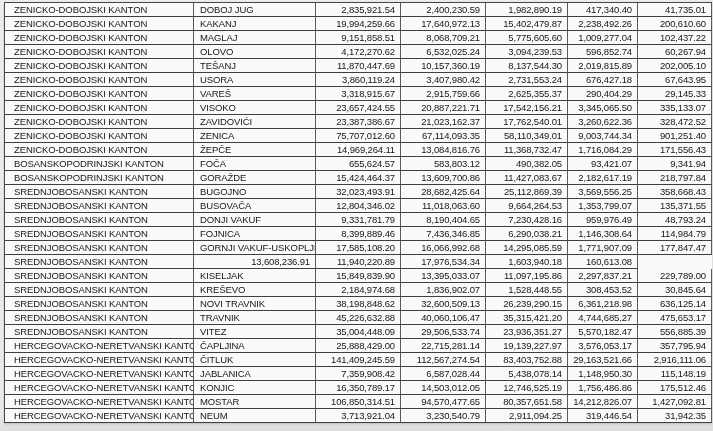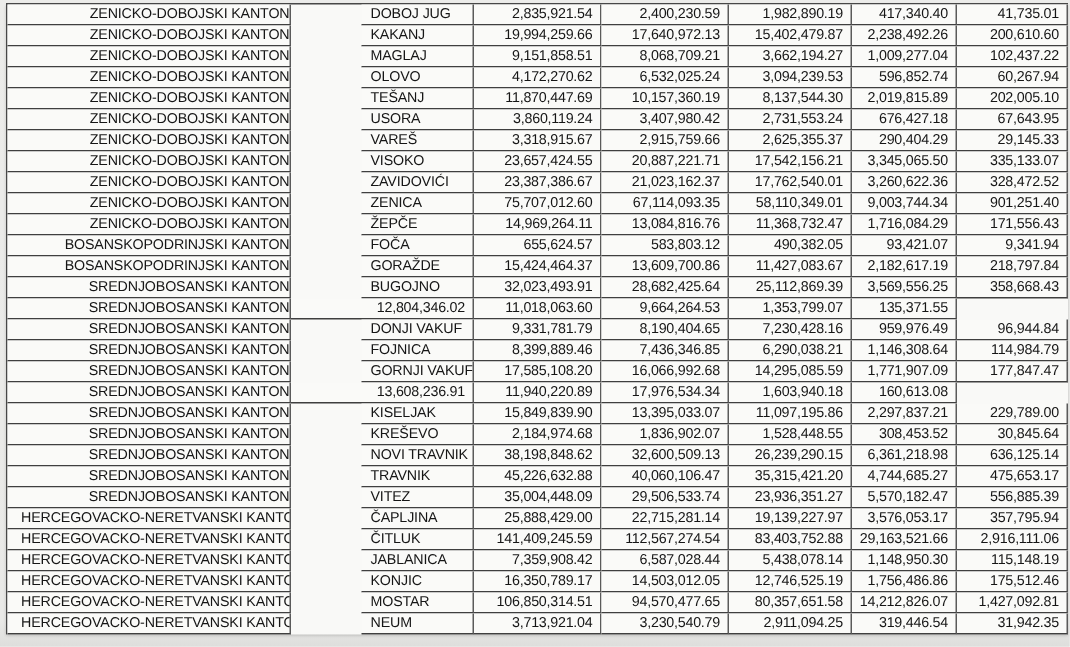--- a/index.html
+++ b/index.html
@@ -36,22 +36,22 @@
     box-sizing: border-box;
     border-right: 1px solid #5a5a5a;
     border-bottom: 1px solid #3f3f3f;
     font-size: 9.5px;
     line-height: 13px;
     color: #161616;
     white-space: nowrap;
     overflow: hidden;
     background: #fafaf8;
   }
-  .c0 { padding-left: 9px; text-align: right; letter-spacing: -0.1px; }
-  .c1 { padding-left: 6px; text-align: left; letter-spacing: -0.1px; margin-left: 47px; }
+  .c0 { padding-left: 9px; text-align: left; letter-spacing: -0.1px; }
+  .c1 { padding-left: 6px; text-align: left; letter-spacing: -0.1px; }
   .c2, .c3, .c4, .c5, .c6 { padding-right: 5px; text-align: right; letter-spacing: -0.15px; }
 </style>
 </head>
 <body>
 
 <div class="page">
   <div class="sheet">
       <div class="row">
         <div class="cell c0">ZENICKO-DOBOJSKI KANTON</div>
         <div class="cell c1">DOBOJ JUG</div>
@@ -68,21 +68,21 @@
         <div class="cell c3">17,640,972.13</div>
         <div class="cell c4">15,402,479.87</div>
         <div class="cell c5">2,238,492.26</div>
         <div class="cell c6">200,610.60</div>
       </div>
       <div class="row">
         <div class="cell c0">ZENICKO-DOBOJSKI KANTON</div>
         <div class="cell c1">MAGLAJ</div>
         <div class="cell c2">9,151,858.51</div>
         <div class="cell c3">8,068,709.21</div>
-        <div class="cell c4">3,662,194.27</div>
+        <div class="cell c4">5,775,605.60</div>
         <div class="cell c5">1,009,277.04</div>
         <div class="cell c6">102,437.22</div>
       </div>
       <div class="row">
         <div class="cell c0">ZENICKO-DOBOJSKI KANTON</div>
         <div class="cell c1">OLOVO</div>
         <div class="cell c2">4,172,270.62</div>
         <div class="cell c3">6,532,025.24</div>
         <div class="cell c4">3,094,239.53</div>
         <div class="cell c5">596,852.74</div>
@@ -173,34 +173,35 @@
         <div class="cell c0">SREDNJOBOSANSKI KANTON</div>
         <div class="cell c1">BUGOJNO</div>
         <div class="cell c2">32,023,493.91</div>
         <div class="cell c3">28,682,425.64</div>
         <div class="cell c4">25,112,869.39</div>
         <div class="cell c5">3,569,556.25</div>
         <div class="cell c6">358,668.43</div>
       </div>
       <div class="row">
         <div class="cell c0">SREDNJOBOSANSKI KANTON</div>
+        <div class="cell c1">BUSOVAČA</div>
         <div class="cell c2">12,804,346.02</div>
         <div class="cell c3">11,018,063.60</div>
         <div class="cell c4">9,664,264.53</div>
         <div class="cell c5">1,353,799.07</div>
         <div class="cell c6">135,371.55</div>
       </div>
       <div class="row">
         <div class="cell c0">SREDNJOBOSANSKI KANTON</div>
         <div class="cell c1">DONJI VAKUF</div>
         <div class="cell c2">9,331,781.79</div>
         <div class="cell c3">8,190,404.65</div>
         <div class="cell c4">7,230,428.16</div>
         <div class="cell c5">959,976.49</div>
-        <div class="cell c6">96,944.84</div>
+        <div class="cell c6">48,793.24</div>
       </div>
       <div class="row">
         <div class="cell c0">SREDNJOBOSANSKI KANTON</div>
         <div class="cell c1">FOJNICA</div>
         <div class="cell c2">8,399,889.46</div>
         <div class="cell c3">7,436,346.85</div>
         <div class="cell c4">6,290,038.21</div>
         <div class="cell c5">1,146,308.64</div>
         <div class="cell c6">114,984.79</div>
       </div>

